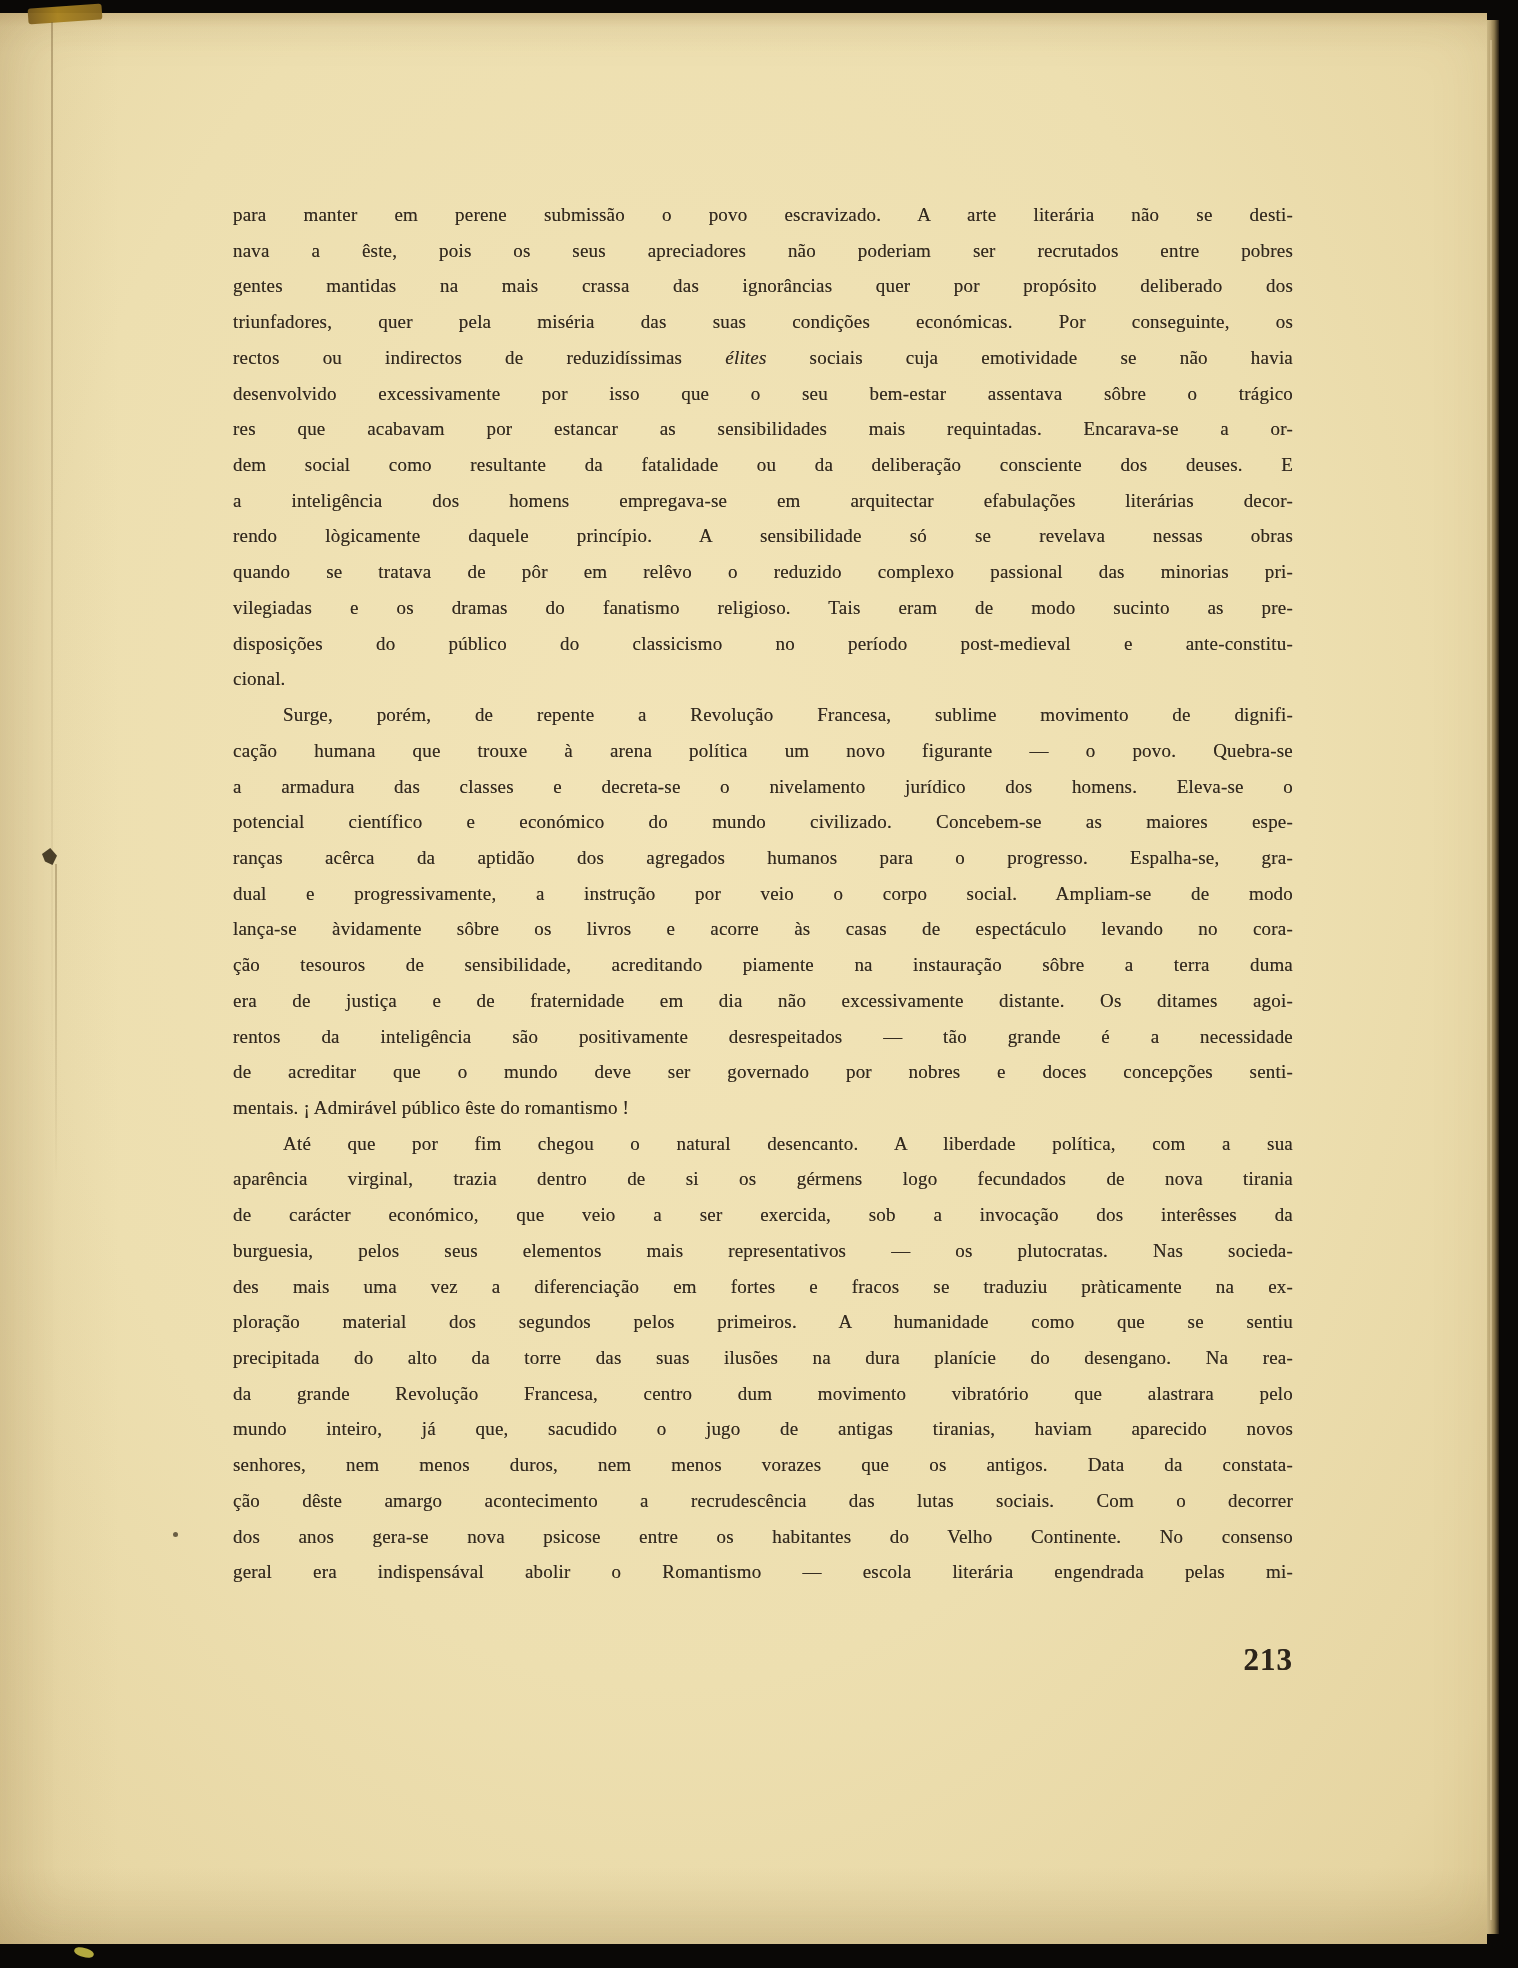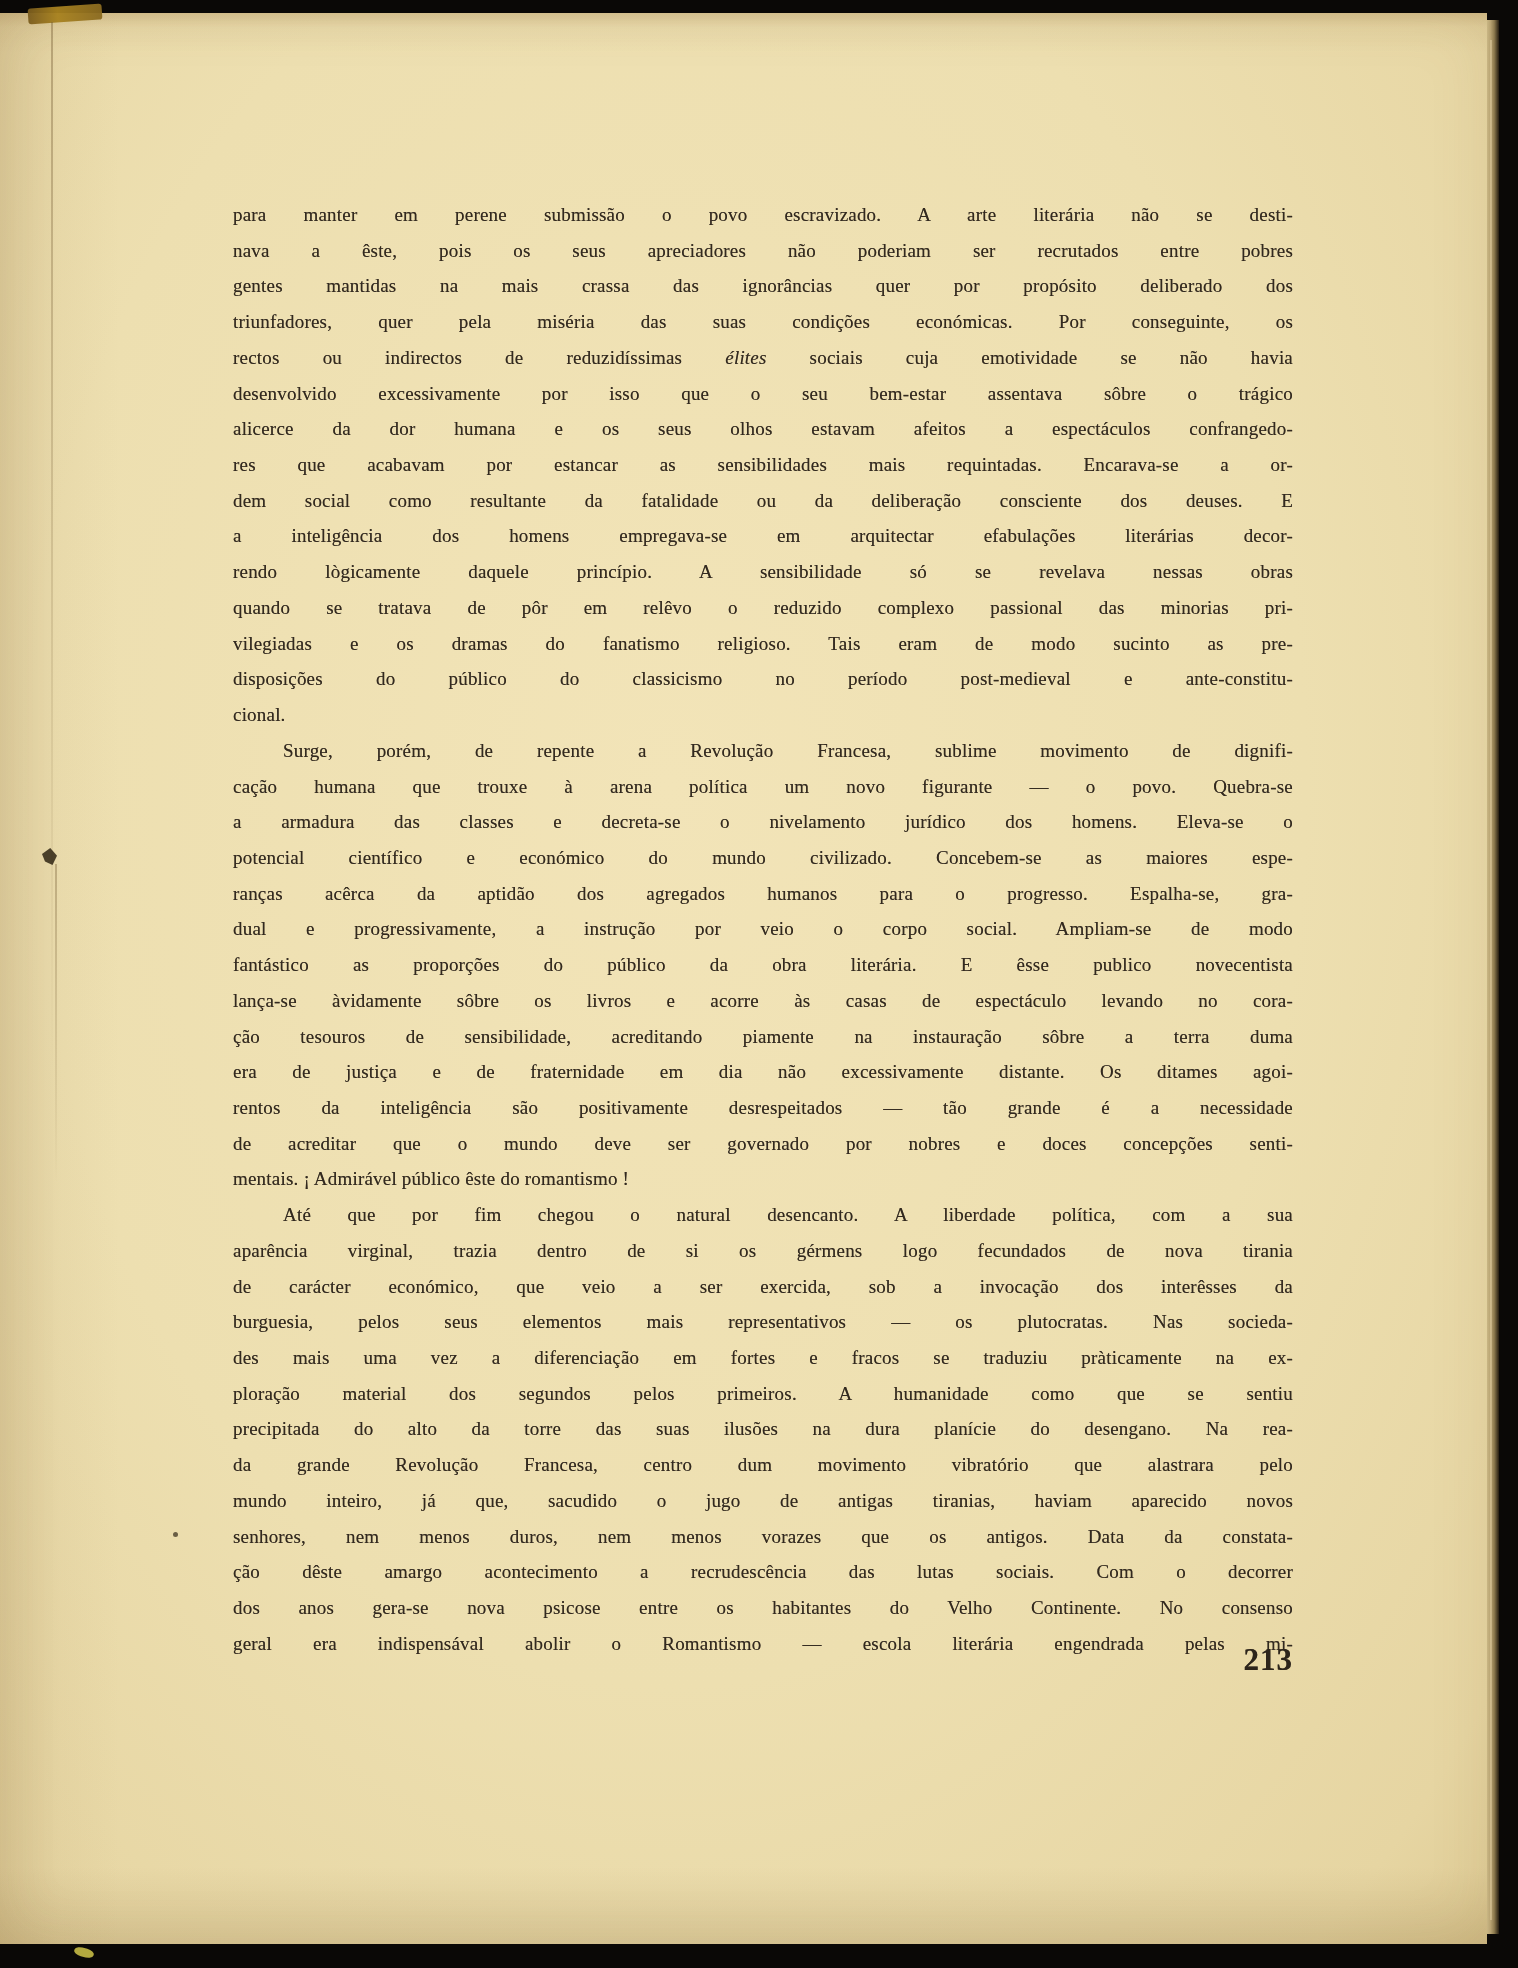--- a/index.html
+++ b/index.html
@@ -56,36 +56,34 @@
   <div class="margin-dot"></div>
   <div class="speck"></div>
 
   <div class="text-block">
       <div class="line just">para manter em perene submissão o povo escravizado. A arte literária não se desti-</div>
       <div class="line just">nava a êste, pois os seus apreciadores não poderiam ser recrutados entre pobres</div>
       <div class="line just">gentes mantidas na mais crassa das ignorâncias quer por propósito deliberado dos</div>
       <div class="line just">triunfadores, quer pela miséria das suas condições económicas. Por conseguinte, os</div>
       <div class="line just">rectos ou indirectos de reduzidíssimas <i>élites</i> sociais cuja emotividade se não havia</div>
       <div class="line just">desenvolvido excessivamente por isso que o seu bem-estar assentava sôbre o trágico</div>
-      <div class="line just">alicerce da dor humana e os seus olhos estavam afeitos a espectáculos confrangedo-</div>
       <div class="line just">res que acabavam por estancar as sensibilidades mais requintadas. Encarava-se a or-</div>
       <div class="line just">dem social como resultante da fatalidade ou da deliberação consciente dos deuses. E</div>
       <div class="line just">a inteligência dos homens empregava-se em arquitectar efabulações literárias decor-</div>
       <div class="line just">rendo lògicamente daquele princípio. A sensibilidade só se revelava nessas obras</div>
       <div class="line just">quando se tratava de pôr em relêvo o reduzido complexo passional das minorias pri-</div>
       <div class="line just">vilegiadas e os dramas do fanatismo religioso. Tais eram de modo sucinto as pre-</div>
       <div class="line just">disposições do público do classicismo no período post-medieval e ante-constitu-</div>
       <div class="line">cional.</div>
       <div class="line just indent">Surge, porém, de repente a Revolução Francesa, sublime movimento de dignifi-</div>
       <div class="line just">cação humana que trouxe à arena política um novo figurante — o povo. Quebra-se</div>
       <div class="line just">a armadura das classes e decreta-se o nivelamento jurídico dos homens. Eleva-se o</div>
       <div class="line just">potencial científico e económico do mundo civilizado. Concebem-se as maiores espe-</div>
       <div class="line just">ranças acêrca da aptidão dos agregados humanos para o progresso. Espalha-se, gra-</div>
       <div class="line just">dual e progressivamente, a instrução por veio o corpo social. Ampliam-se de modo</div>
-      <div class="line just">fantástico as proporções do público da obra literária. E êsse publico novecentista</div>
       <div class="line just">lança-se àvidamente sôbre os livros e acorre às casas de espectáculo levando no cora-</div>
       <div class="line just">ção tesouros de sensibilidade, acreditando piamente na instauração sôbre a terra duma</div>
       <div class="line just">era de justiça e de fraternidade em dia não excessivamente distante. Os ditames agoi-</div>
       <div class="line just">rentos da inteligência são positivamente desrespeitados — tão grande é a necessidade</div>
       <div class="line just">de acreditar que o mundo deve ser governado por nobres e doces concepções senti-</div>
       <div class="line">mentais. ¡ Admirável público êste do romantismo !</div>
       <div class="line just indent">Até que por fim chegou o natural desencanto. A liberdade política, com a sua</div>
       <div class="line just">aparência virginal, trazia dentro de si os gérmens logo fecundados de nova tirania</div>
       <div class="line just">de carácter económico, que veio a ser exercida, sob a invocação dos interêsses da</div>
       <div class="line just">burguesia, pelos seus elementos mais representativos — os plutocratas. Nas socieda-</div>

